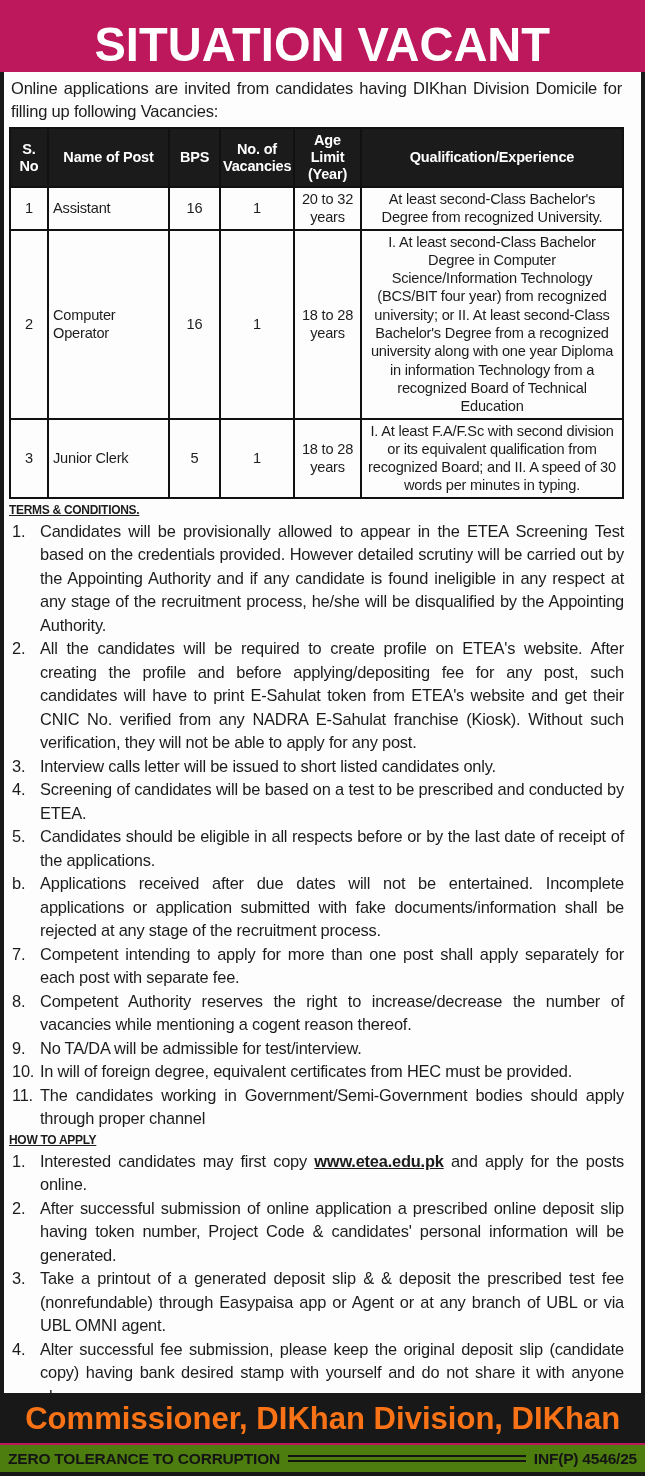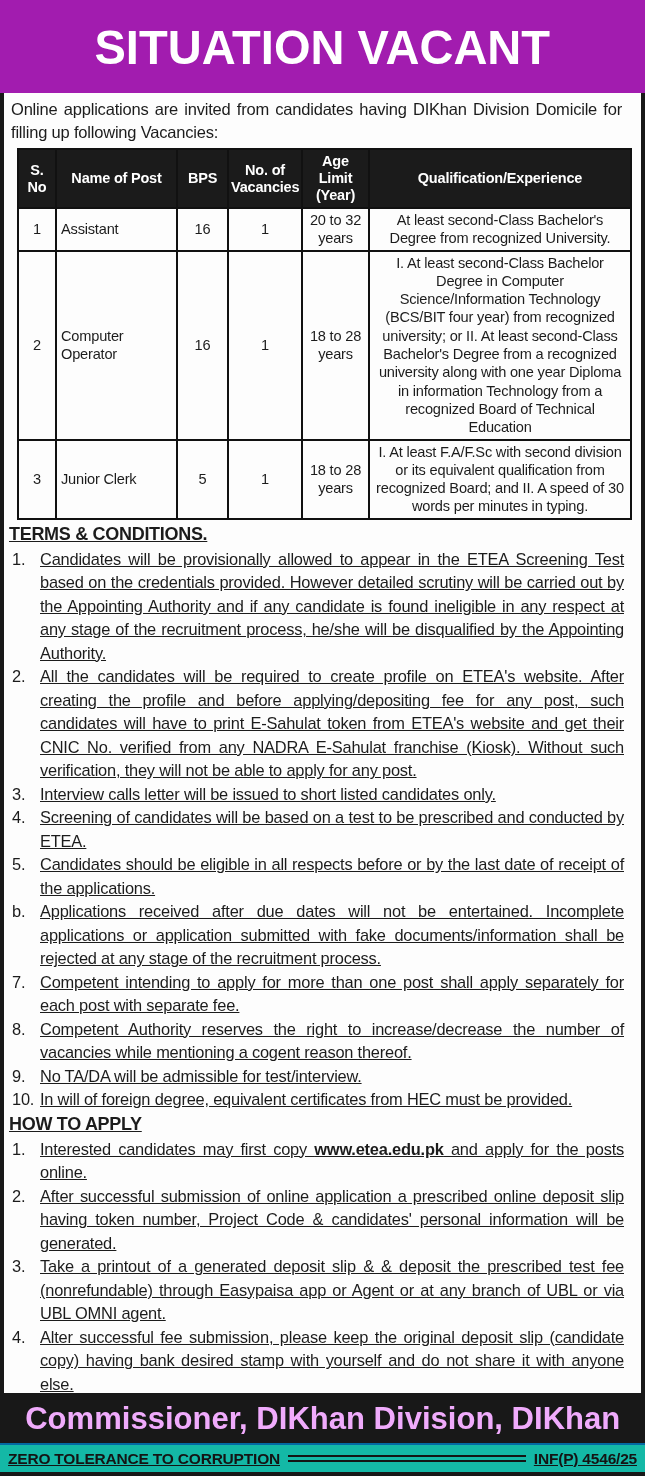--- a/index.html
+++ b/index.html
@@ -6,79 +6,78 @@
   html,body { background:#555; }
   body { font-family:"Liberation Sans", sans-serif; }
   .ad {
     width:645px; height:1476px;
     background:#181818;
     display:flex; flex-direction:column;
     margin:0 auto;
     overflow:hidden;
   }
   .masthead {
-    height:93px; background:#a21caf; color:#ffffff;
-    display:flex; align-items:center; justify-content:center;
+    height:72px; background:#be185d; color:#ffffff;
+    display:flex; align-items:flex-end; justify-content:center;
     flex:0 0 auto;
   }
   .masthead h1 {
     font-size:49px; font-weight:bold; letter-spacing:0px;
     transform:scaleX(0.96); white-space:nowrap;
   }
   .content {
     flex:1 1 auto; overflow:hidden;
     background:#fdfdfd; color:#1c1c1c;
     margin:0 4px; padding:5px 17px 0 5px;
   }
   .intro {
     font-size:16.5px; line-height:23px; letter-spacing:-0.2px;
     text-align:justify; padding:0 2px 4px 2px;
   }
   table.posts {
     width:100%; border-collapse:collapse; table-layout:fixed;
     margin-bottom:4px;
-    margin-left:8px;
   }
   table.posts th, table.posts td {
     border:2px solid #111; vertical-align:middle;
   }
   table.posts thead th {
     background:#1b1b1b; color:#fff; font-size:14.5px; font-weight:bold;
     text-align:center; padding:3px 2px; line-height:17px; letter-spacing:-0.2px;
   }
   table.posts td {
     font-size:14.6px; line-height:18.3px; letter-spacing:-0.2px;
     padding:2px 4px;
   }
   td.c { text-align:center; }
   td.qual { text-align:center; padding:2px 5px; }
   .sec-heading {
-    font-size:18px; font-weight:bold; letter-spacing:-0.3px;
+    font-size:12px; font-weight:bold; letter-spacing:-0.3px;
     text-decoration:underline; margin:2px 0 3px 0;
   }
   .li {
     display:flex; align-items:flex-start;
     font-size:16.4px; line-height:23.5px; letter-spacing:-0.2px;
   }
   .li .num { flex:0 0 31px; padding-left:3px; }
-  .li .txt { flex:1 1 auto; text-align:justify;text-decoration:underline; }
+  .li .txt { flex:1 1 auto; text-align:justify; }
   .bu { font-weight:bold; text-decoration:underline; }
   .signature-band {
-    flex:0 0 auto; height:50px; background:#181818; color:#f0abfc;
+    flex:0 0 auto; height:50px; background:#181818; color:#f97316;
     display:flex; align-items:center; justify-content:center;
   }
   .signature-band span {
     font-size:32px; font-weight:bold; white-space:nowrap;
     transform:scaleX(0.97);
   }
   .bottom-bar {
     flex:0 0 auto; height:29px; margin:0 0 4px 0;
-    background:#14b8a6; color:#141414;
+    background:#4d7c0f; color:#141414;
     display:flex; align-items:center; gap:8px;
-    padding:0 8px; border-top:2px solid #0369a1;text-decoration:underline;
+    padding:0 8px; border-top:2px solid #be185d;
   }
   .bottom-bar .label { font-size:15.5px; font-weight:bold; letter-spacing:-0.2px; white-space:nowrap; }
   .bottom-bar .rule {
     flex:1 1 auto; height:7px;
     border-top:2px solid #141414; border-bottom:2px solid #141414;
   }
 </style>
 </head>
 <body>
 
@@ -175,20 +174,24 @@
           <div class="txt">Competent Authority reserves the right to increase/decrease the number of vacancies while mentioning a cogent reason thereof.</div>
         </div>
       <div class="li">
           <span class="num">9.</span>
           <div class="txt">No TA/DA will be admissible for test/interview.</div>
         </div>
       <div class="li">
           <span class="num">10.</span>
           <div class="txt">In will of foreign degree, equivalent certificates from HEC must be provided.</div>
         </div>
+      <div class="li">
+          <span class="num">11.</span>
+          <div class="txt">The candidates working in Government/Semi-Government bodies should apply through proper channel</div>
+        </div>
     </div>
 
     <div class="sec-heading">HOW TO APPLY</div>
 
     <div>
       <div class="li">
           <span class="num">1.</span>
           <div class="txt"><span>Interested candidates may first copy </span><span class="bu">www.etea.edu.pk</span><span> and apply for the posts online.</span></div>
         </div>
       <div class="li">

